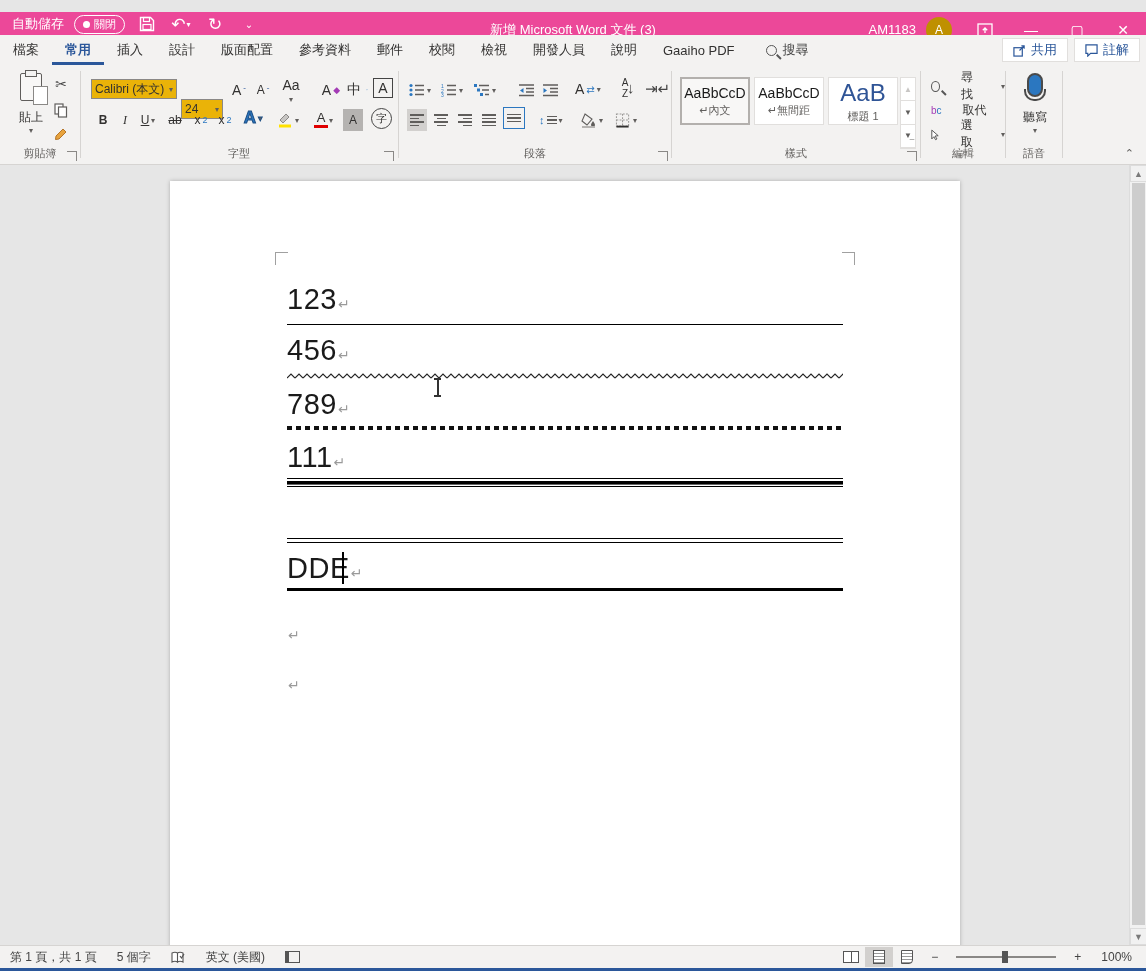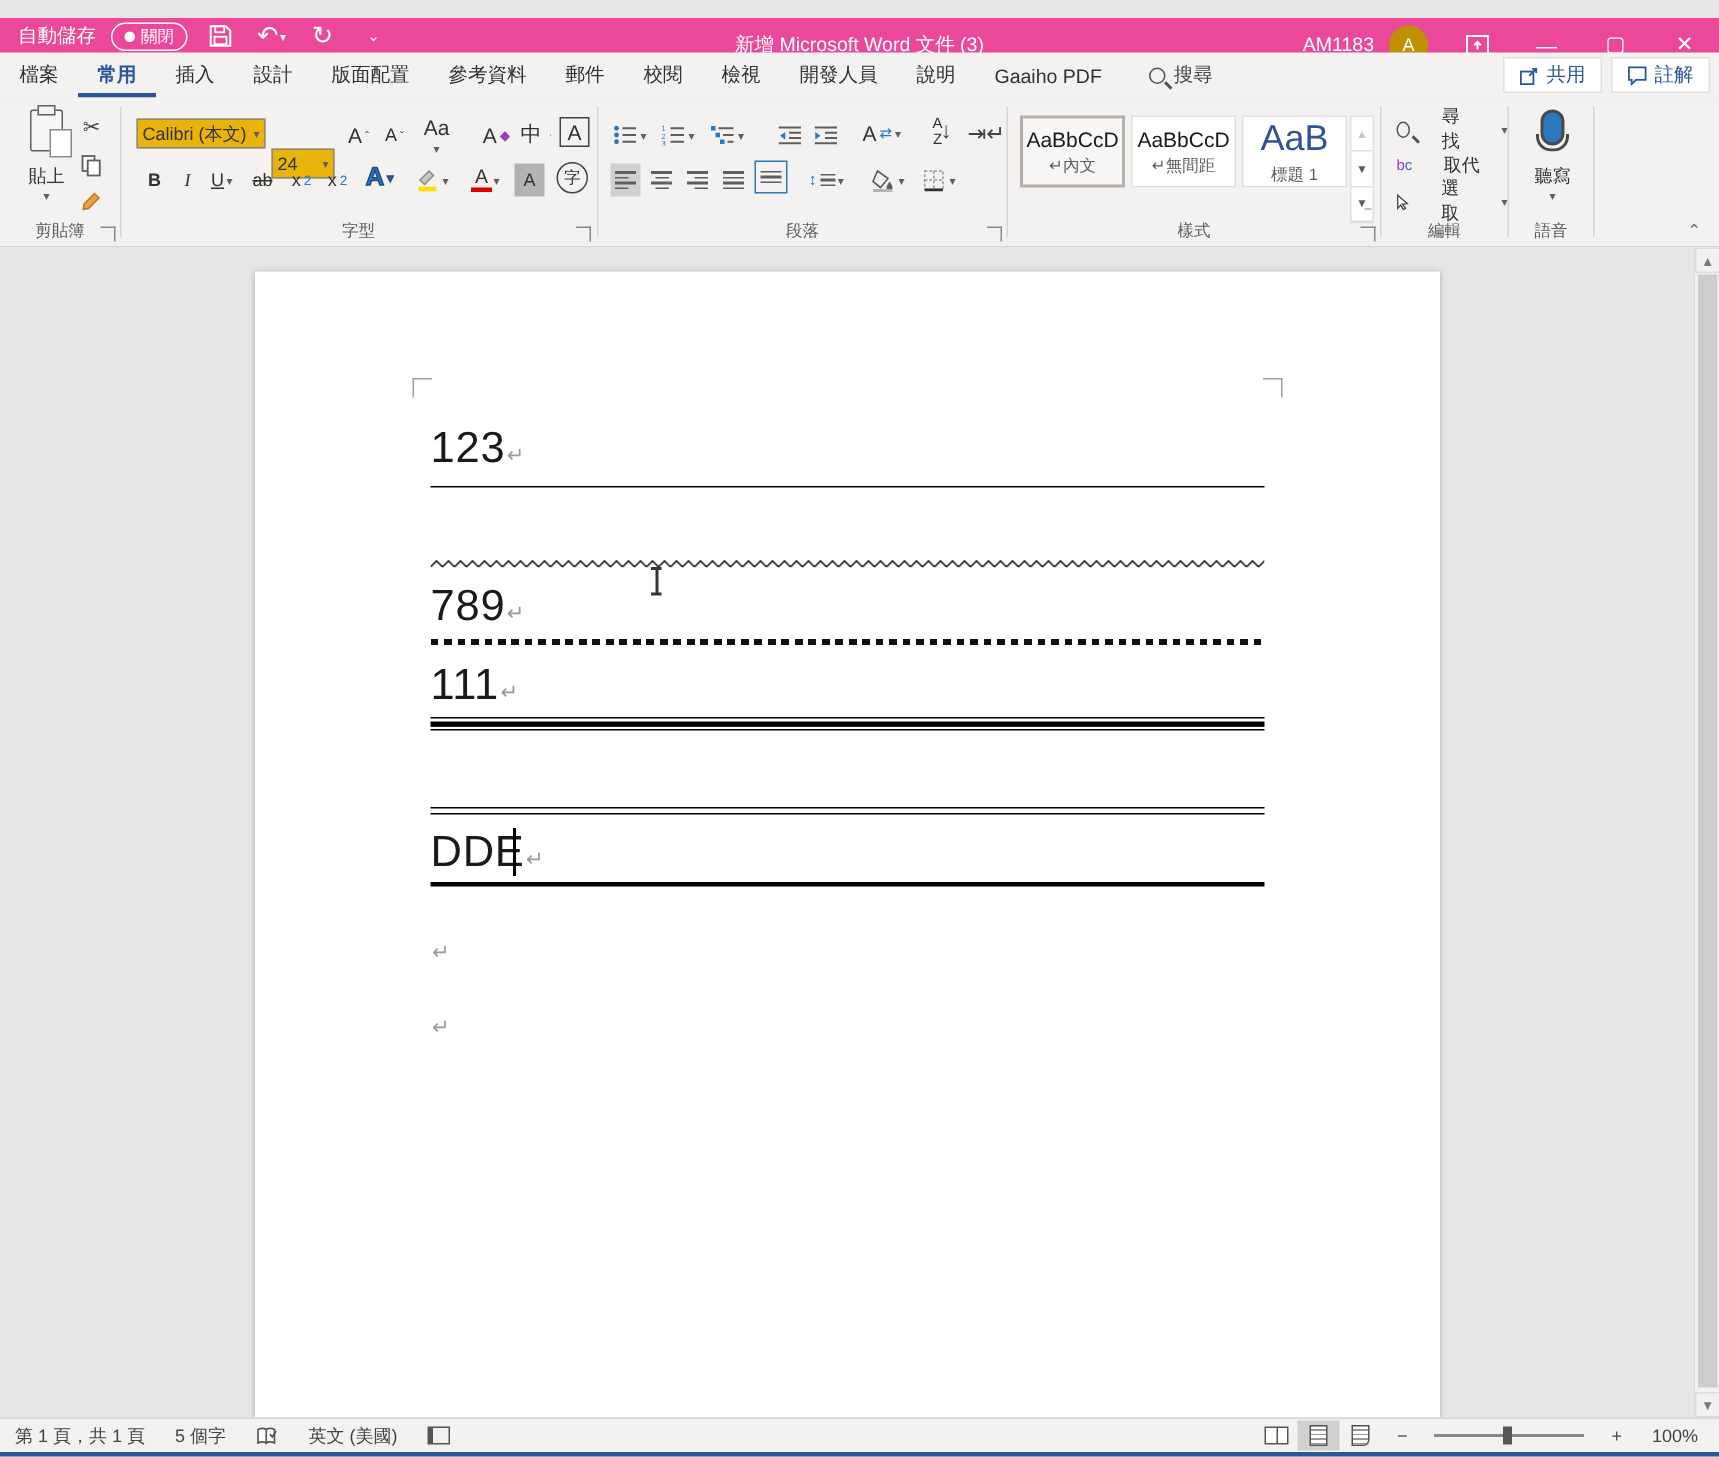--- a/index.html
+++ b/index.html
@@ -454,20 +454,21 @@
 </div>
 
 <div id="docarea">
   <div id="page">
     <span class="corner tl"></span>
     <span class="corner tr"></span>
 
     <div class="docline" style="top:102px;"><span>123</span><span class="pmark">↵</span></div>
     <div class="b-line b-solid" style="top:143px;"></div>
 
+    <div class="docline" style="top:153px;"><span>456</span><span class="pmark">↵</span></div>
     <svg class="b-line" style="top:191px;" width="556" height="8">
       <defs>
           <pattern id="wv" width="8" height="8" patternUnits="userSpaceOnUse">
             <path d="M0 6 L4 2 L8 6" fill="none" stroke="#222" stroke-width="1.1"></path>
           </pattern>
         </defs>
       <rect width="556" height="8" fill="url(#wv)"></rect>
     </svg>
 
     <div class="docline" style="top:207px;"><span>789</span><span class="pmark">↵</span></div>

